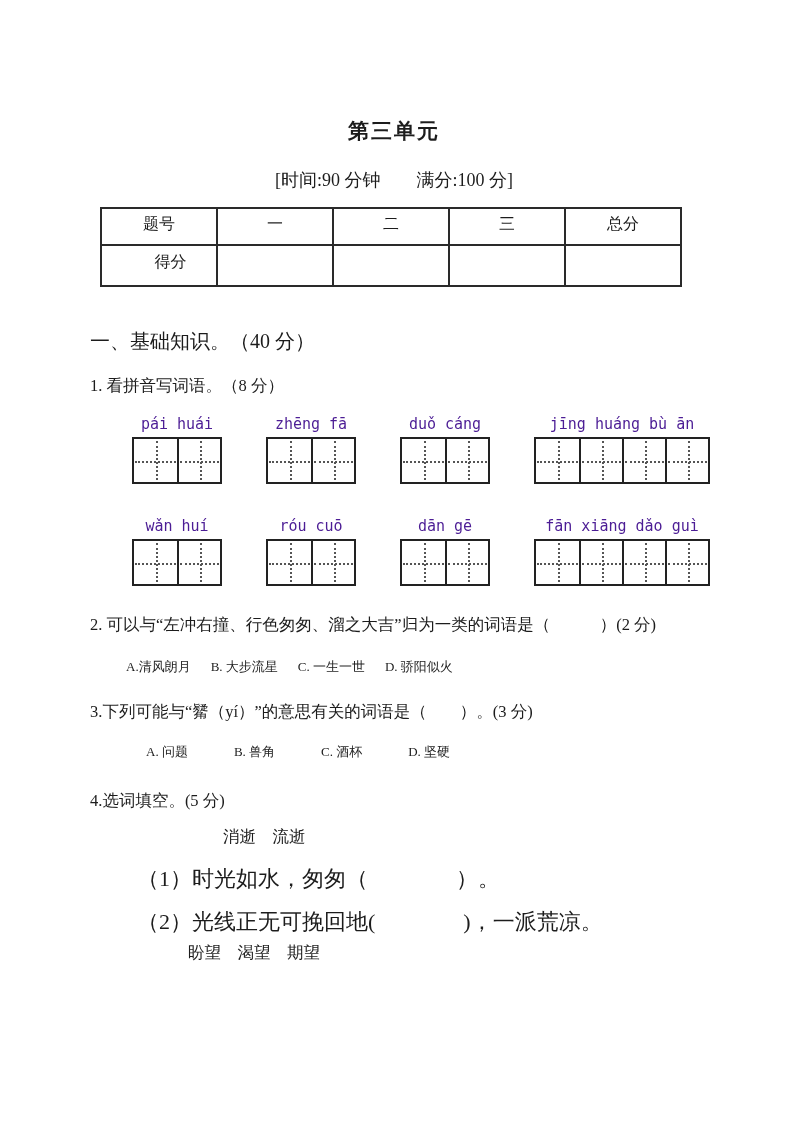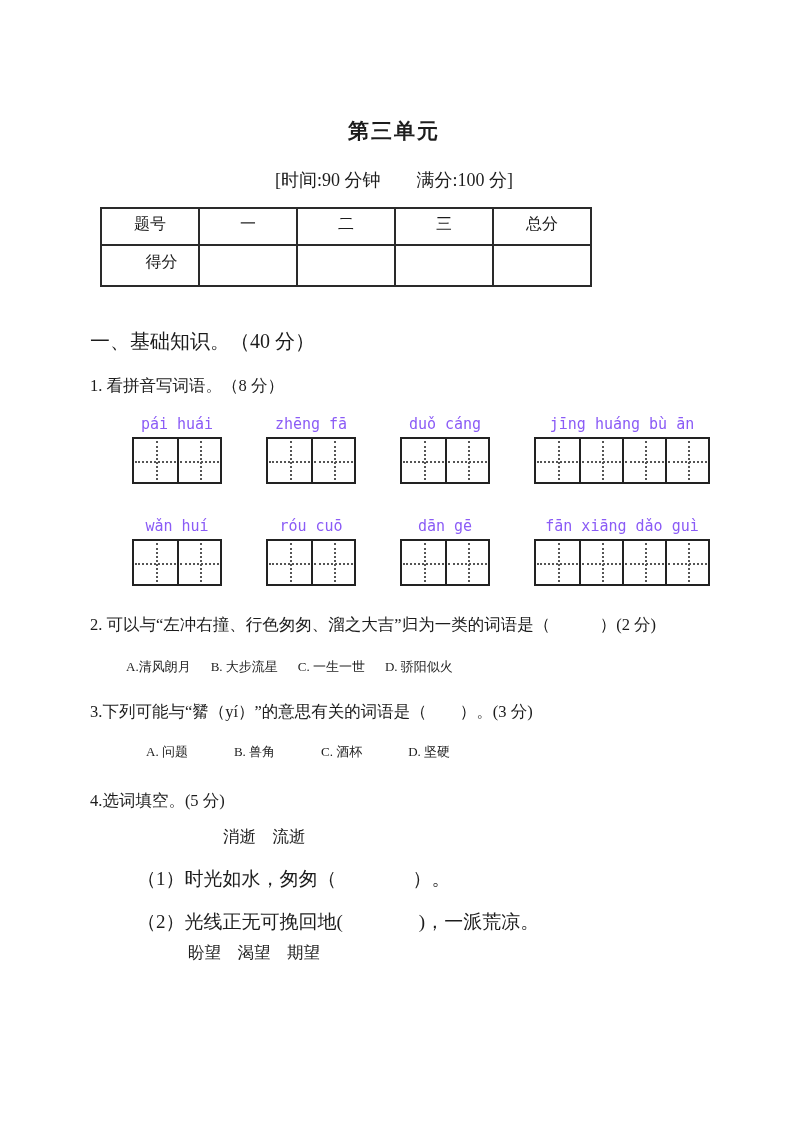--- a/index.html
+++ b/index.html
@@ -11,36 +11,36 @@
     overflow:hidden;
   }
   .page { padding:97px 95px 0 90px; }
 
   .doc-title   { text-align:center; font-size:23px; font-weight:bold; line-height:30px; letter-spacing:1px; }
   .doc-subtitle{ text-align:center; font-size:21px; font-weight:bold; line-height:28px; margin-top:20px; letter-spacing:2px; }
   .doc-meta    { text-align:center; font-size:18px; line-height:26px; margin-top:22px; }
 
   table.score-table { border-collapse:collapse; margin-top:14px; margin-left:10px; table-layout:fixed; }
   table.score-table td {
-    border:2px solid #2a2a2a; width:98px; text-align:center;
+    border:2px solid #2a2a2a; width:116px; text-align:center;
     font-size:16px; vertical-align:middle;
   }
   table.score-table tr.r1 td { height:37px; vertical-align:top; padding-top:5px; }
   table.score-table tr.r2 td { height:41px; vertical-align:top; padding-top:6px;padding-left:23px; }
 
   .sec-heading { font-size:20px; font-weight:normal; margin-top:40px; line-height:28px; }
   .q-text      { font-size:16.5px; line-height:25px; margin-top:18px; }
 
   .pinyin-row  { display:flex; align-items:flex-end; margin-left:42px; margin-top:16px; }
   .pinyin-row.second { margin-top:32px; }
   .pinyin-group { display:flex; flex-direction:column; align-items:center; }
   .pinyin-group + .pinyin-group { margin-left:44px; }
   .pinyin-label {
     font-family:"DejaVu Sans Mono","Liberation Mono",monospace;
-    font-size:15px; line-height:20px; margin-bottom:3px; white-space:nowrap; color:#8b5cf6;
+    font-size:15px; line-height:20px; margin-bottom:3px; white-space:nowrap; color:#4c1d95;
   }
   .grid-group { display:flex; border:2px solid #222; background:#fff; }
   .grid-cell  { width:43px; height:43px; position:relative; }
   .grid-cell + .grid-cell { border-left:2px solid #222; }
   .grid-cell::before {
     content:""; position:absolute; left:50%; top:2px; bottom:2px;
     border-left:2px dotted #555;
   }
   .grid-cell::after {
     content:""; position:absolute; top:50%; left:1px; right:1px;
@@ -49,21 +49,21 @@
 
   .options-row { display:flex; font-size:13px; line-height:24px; }
   .options-row.q2 { margin-left:36px; margin-top:18px; }
   .options-row.q2 .opt + .opt { margin-left:20px; }
   .options-row.q3 { margin-left:56px; margin-top:16px; }
   .options-row.q3 .opt + .opt { margin-left:46px; }
 
   .word-bank   { font-size:16.5px; line-height:24px; }
   .word-bank.b1 { margin-left:133px; margin-top:12px; }
   .word-bank.b2 { margin-left:98px;  margin-top:6px; }
-  .sub-item    { font-size:19px; line-height:26px; margin-left:47px; margin-top:17px; }
+  .sub-item    { font-size:22px; line-height:26px; margin-left:47px; margin-top:17px; }
 </style>
 </head>
 <body>
 
 <div class="page">
 
   <div class="doc-subtitle">第三单元</div>
   <div class="doc-meta">[时间:90 分钟　　满分:100 分]</div>
 
   <table class="score-table">

